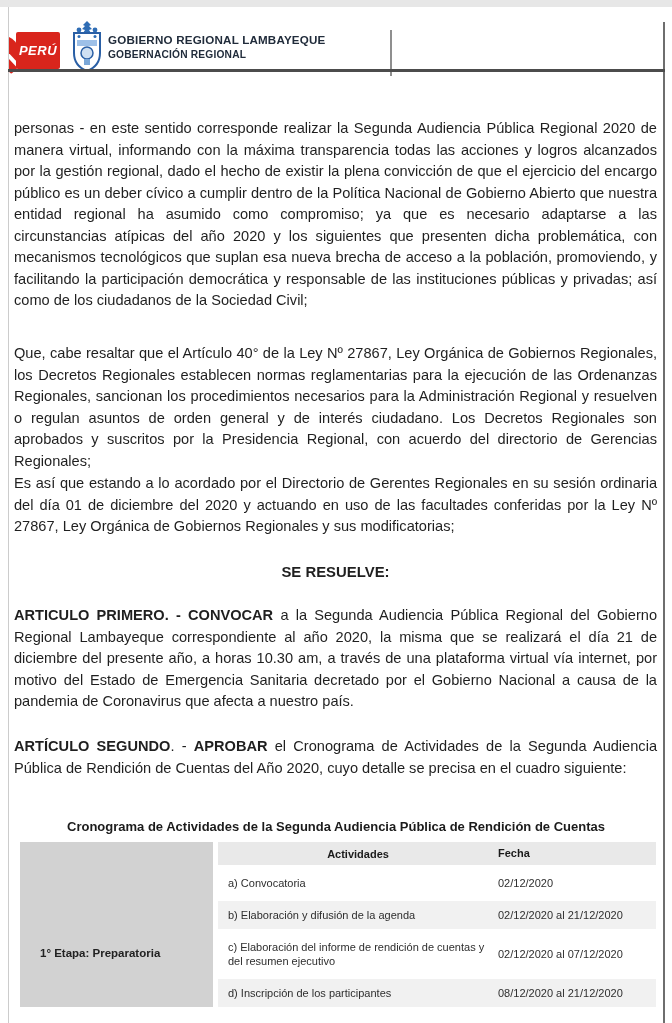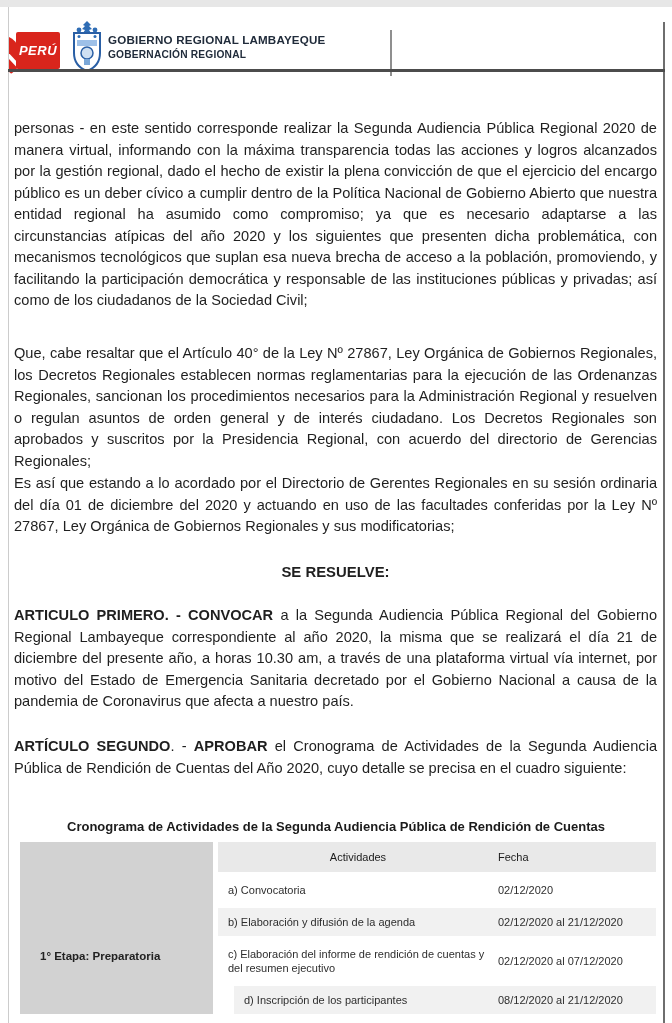--- a/index.html
+++ b/index.html
@@ -60,29 +60,29 @@
     position:absolute;top:842px;left:20px;width:636px;
     display:flex;gap:5px;font-size:11px;color:#2e2e2e;
   }
   .stage-cell{
     width:173px;flex:0 0 173px;background:var(--stage-cell-bg,#d2d2d2);
     display:flex;align-items:center;padding:56px 0 0 20px;box-sizing:content-box;
     font-weight:bold;font-size:11.5px;color:#222;
   }
   .rows-col{flex:1;display:flex;flex-direction:column;gap:4px;}
   .srow{display:flex;align-items:center;background:#fff;}
-  .srow.head{background:var(--table-header-bg,#e9e9e9);height:30px;font-weight:normal;color:#1b1b1b;}
+  .srow.head{background:var(--table-header-bg,#e9e9e9);height:23px;font-weight:bold;color:#1b1b1b;}
   .srow.alt{background:var(--table-alt-row-bg,#f1f1f1);}
   .srow .act{flex:1;padding:6px 4px 6px 10px;line-height:14px;}
   .srow.head .act{text-align:center;padding-left:4px;}
   .srow .date{width:158px;flex:0 0 158px;text-align:left;line-height:13px;}
   .r-a{min-height:28px;}
   .r-b{min-height:28px;}
   .r-c{min-height:42px;}
-  .r-d{min-height:28px;margin-left:16px;}
+  .r-d{min-height:28px;}
 </style>
 </head>
 <body>
 
 <div class="page">
 
   <div class="top-edge"></div>
   <div class="left-edge"></div>
   <div class="right-edge"></div>
 

